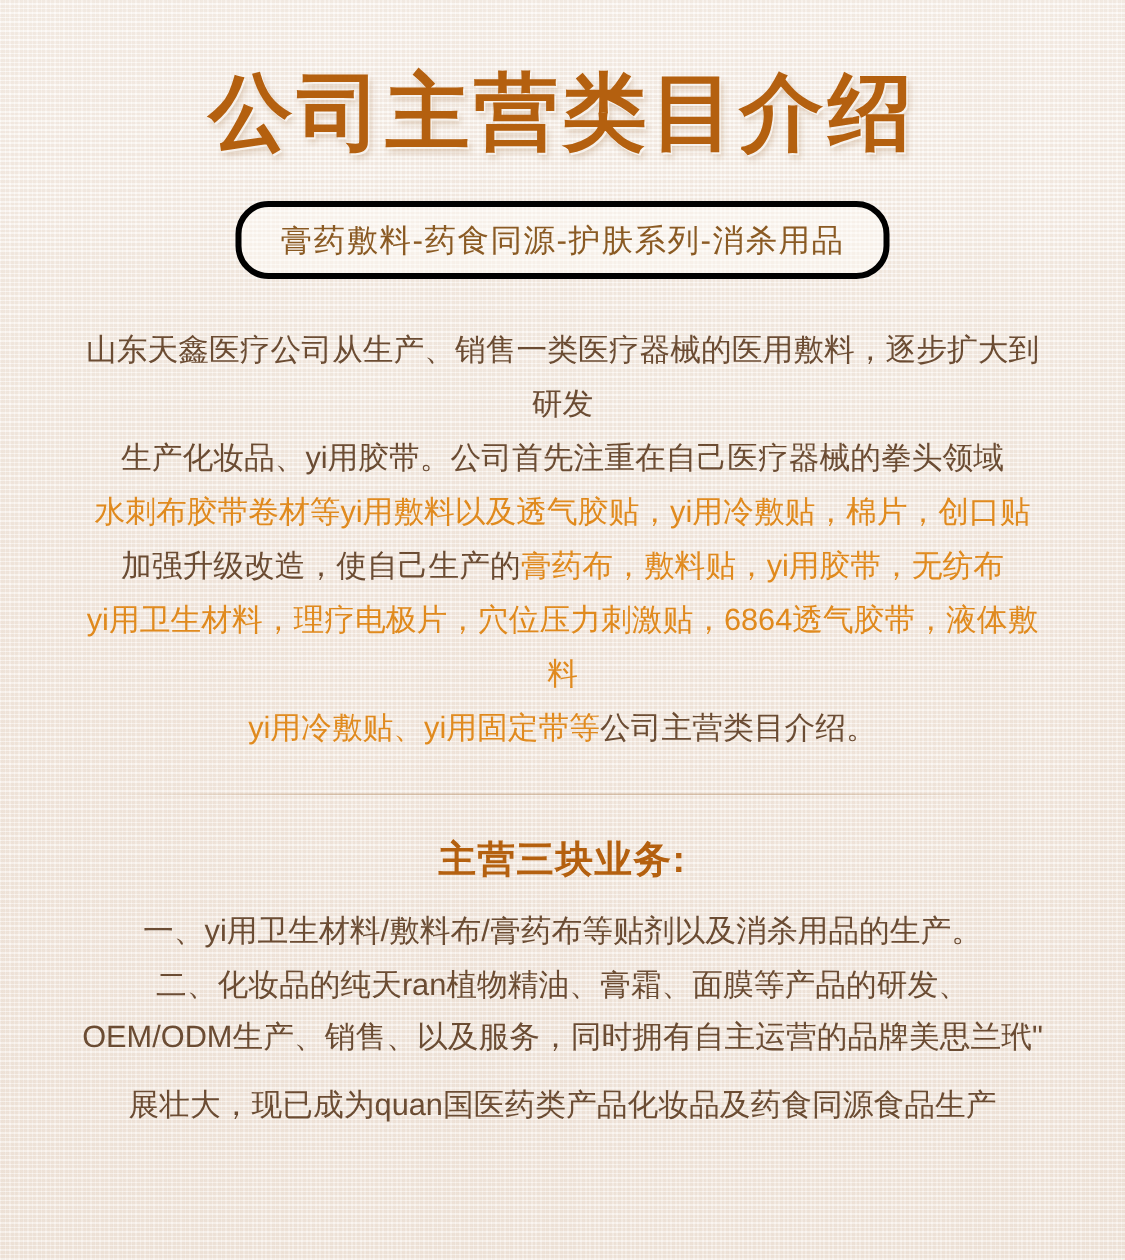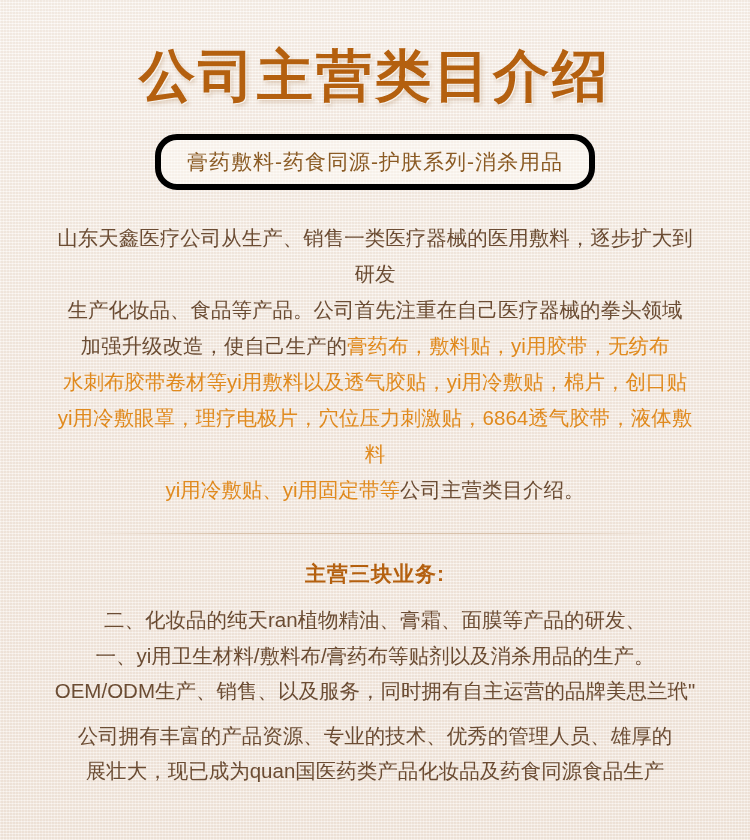--- a/index.html
+++ b/index.html
@@ -43,21 +43,21 @@
     color: #b4600f;
     text-shadow: 1px 1px 0 rgba(255,255,255,0.7), 2px 3px 4px rgba(150,95,40,0.25);
     font-family: "DejaVu Sans", sans-serif;
   }
   .subtitle-wrap {
     display: flex;
     justify-content: center;
     margin-top: 26px;
   }
   .subtitle {
-    border: 6px solid #000000;
+    border: 4px solid #000000;
     border-radius: 22px;
     padding: 8px 26px;
     font-size: 21px;
     letter-spacing: 1px;
     color: #8a5a23;
     background: rgba(255,252,248,0.45);
     white-space: nowrap;
   }
   .body-block {
     margin-top: 30px;
@@ -71,21 +71,21 @@
     color: #e08a1e;
   }
   .divider {
     width: 86%;
     height: 1px;
     margin: 26px auto 0 auto;
     background: linear-gradient(90deg, rgba(200,170,140,0) 0%, rgba(190,155,120,0.55) 25%, rgba(190,155,120,0.55) 75%, rgba(200,170,140,0) 100%);
   }
   .section-heading {
     text-align: center;
-    font-size: 21px;
+    font-size: 25px;
     font-weight: bold;
     color: #b4600f;
     margin-top: 26px;
     letter-spacing: 1px;
   }
   .list-block {
     margin-top: 14px;
     text-align: center;
     font-size: 20.5px;
     line-height: 1.72;
@@ -110,36 +110,35 @@
 <div class="page">
 
   <h1 class="title">公司主营类目介绍</h1>
 
   <div class="subtitle-wrap">
     <div class="subtitle">膏药敷料-药食同源-护肤系列-消杀用品</div>
   </div>
 
   <div class="body-block">
     <span class="line">山东天鑫医疗公司从生产、销售一类医疗器械的医用敷料，逐步扩大到研发</span>
-    <span class="line">生产化妆品、食品等产品。公司首先注重在自己医疗器械的拳头领域</span>
+    <span class="line">生产化妆品、yi用胶带。公司首先注重在自己医疗器械的拳头领域</span>
+    <span class="line hl">水刺布胶带卷材等yi用敷料以及透气胶贴，yi用冷敷贴，棉片，创口贴</span>
     <span class="line"><span>加强升级改造，使自己生产的</span><span class="hl">膏药布，敷料贴，yi用胶带，无纺布</span></span>
-    <span class="line hl">水刺布胶带卷材等yi用敷料以及透气胶贴，yi用冷敷贴，棉片，创口贴</span>
-    <span class="line hl">yi用冷敷眼罩，理疗电极片，穴位压力刺激贴，6864透气胶带，液体敷料</span>
+    <span class="line hl">yi用卫生材料，理疗电极片，穴位压力刺激贴，6864透气胶带，液体敷料</span>
     <span class="line"><span class="hl">yi用冷敷贴、yi用固定带等</span><span>公司主营类目介绍。</span></span>
   </div>
 
   <div class="divider"></div>
 
   <div class="section-heading">主营三块业务:</div>
 
   <div class="list-block">
+    <span class="line">一、yi用卫生材料/敷料布/膏药布等贴剂以及消杀用品的生产。</span>
     <span class="line">二、化妆品的纯天ran植物精油、膏霜、面膜等产品的研发、</span>
-    <span class="line">一、yi用卫生材料/敷料布/膏药布等贴剂以及消杀用品的生产。</span>
     <span class="line">OEM/ODM生产、销售、以及服务，同时拥有自主运营的品牌美思兰玳"</span>
   </div>
 
   <div class="tail-block">
-    <span class="line">公司拥有丰富的产品资源、专业的技术、优秀的管理人员、雄厚的</span>
     <span class="line">展壮大，现已成为quan国医药类产品化妆品及药食同源食品生产</span>
 
   </div>
 
 </div>
 
 </body></html>

